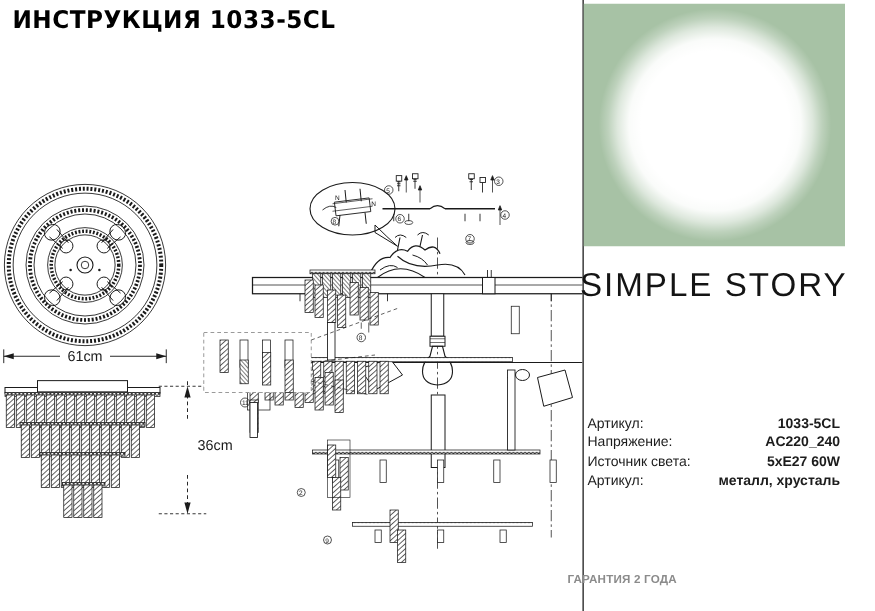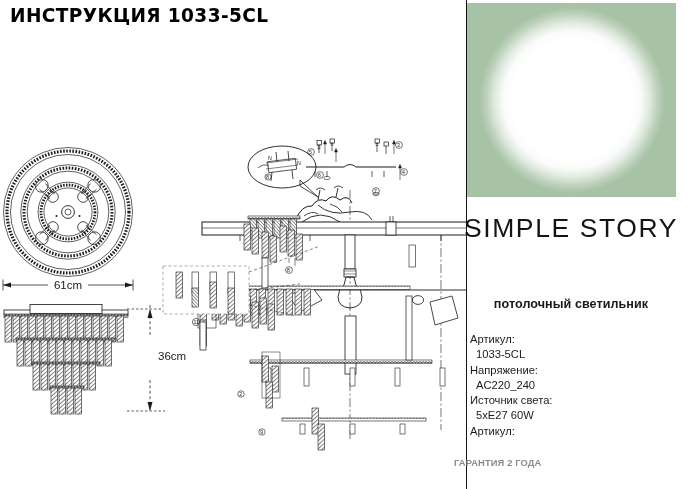--- a/index.html
+++ b/index.html
@@ -53,24 +53,24 @@
     position:absolute;left:0;top:297px;width:234px;text-align:center;
     font-size:12.6px;font-weight:700;color:#1a1a1a;letter-spacing:0.05px;
   }
 
   #spec-table{
     position:absolute;left:16px;top:332px;width:202px;
     font-size:11.2px;color:#1c1c1c;
   }
   #spec-table .row{
     display:flex;justify-content:space-between;align-items:baseline;
-    line-height:15.3px;white-space:nowrap;flex-direction:column;
+    line-height:15.3px;white-space:nowrap;
   }
   #spec-table .k{text-align:left;}
-  #spec-table .v{text-align:right;padding-left:6px;}
+  #spec-table .v{text-align:right;padding-left:6px;font-weight:bold;}
 
   #footer-note{
     position:absolute;left:0;top:457px;width:234px;text-align:left;
     font-size:9.3px;color:#8b8b8b;line-height:12.4px;letter-spacing:0.15px;font-weight:bold;
   }
 
   
   #drawings{position:absolute;left:0;top:0;width:466px;height:354px;}
   svg{display:block;}
   .ln{fill:none;stroke:#1a1a1a;}
@@ -485,37 +485,37 @@
   <div id="right-panel">
 
     <div id="hero-image">
       <div id="hero-glow"></div>
     </div>
 
     <div id="brand-logo">
       <span class="b1">SIMPLE</span><span class="b1">&nbsp;</span><span class="b2">STORY</span>
     </div>
 
-    <div id="product-type">потолочный светильник</div>
 
     <div id="spec-table">
       <div class="row">
         <span class="k">Артикул:</span>
         <span class="v">1033-5CL</span>
       </div>
       <div class="row">
         <span class="k">Напряжение:</span>
         <span class="v">AC220_240</span>
       </div>
       <div class="row">
         <span class="k">Источник света:</span>
         <span class="v">5xE27 60W</span>
       </div>
       <div class="row">
         <span class="k">Артикул:</span>
+        <span class="v">металл, хрусталь</span>
       </div>
     </div>
 
     <div id="footer-note">
       <div>ГАРАНТИЯ 2 ГОДА</div>
     </div>
 
   </div>
 </div>
 

